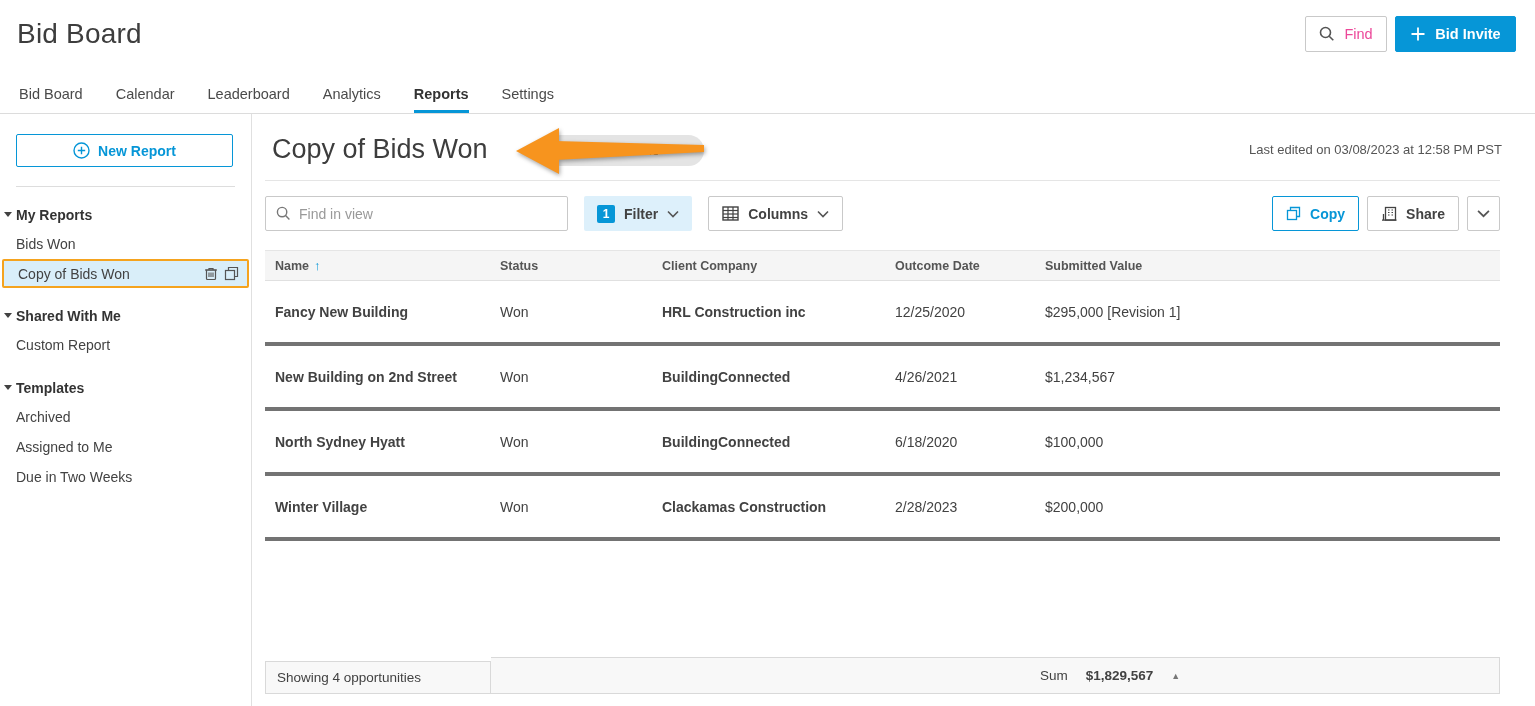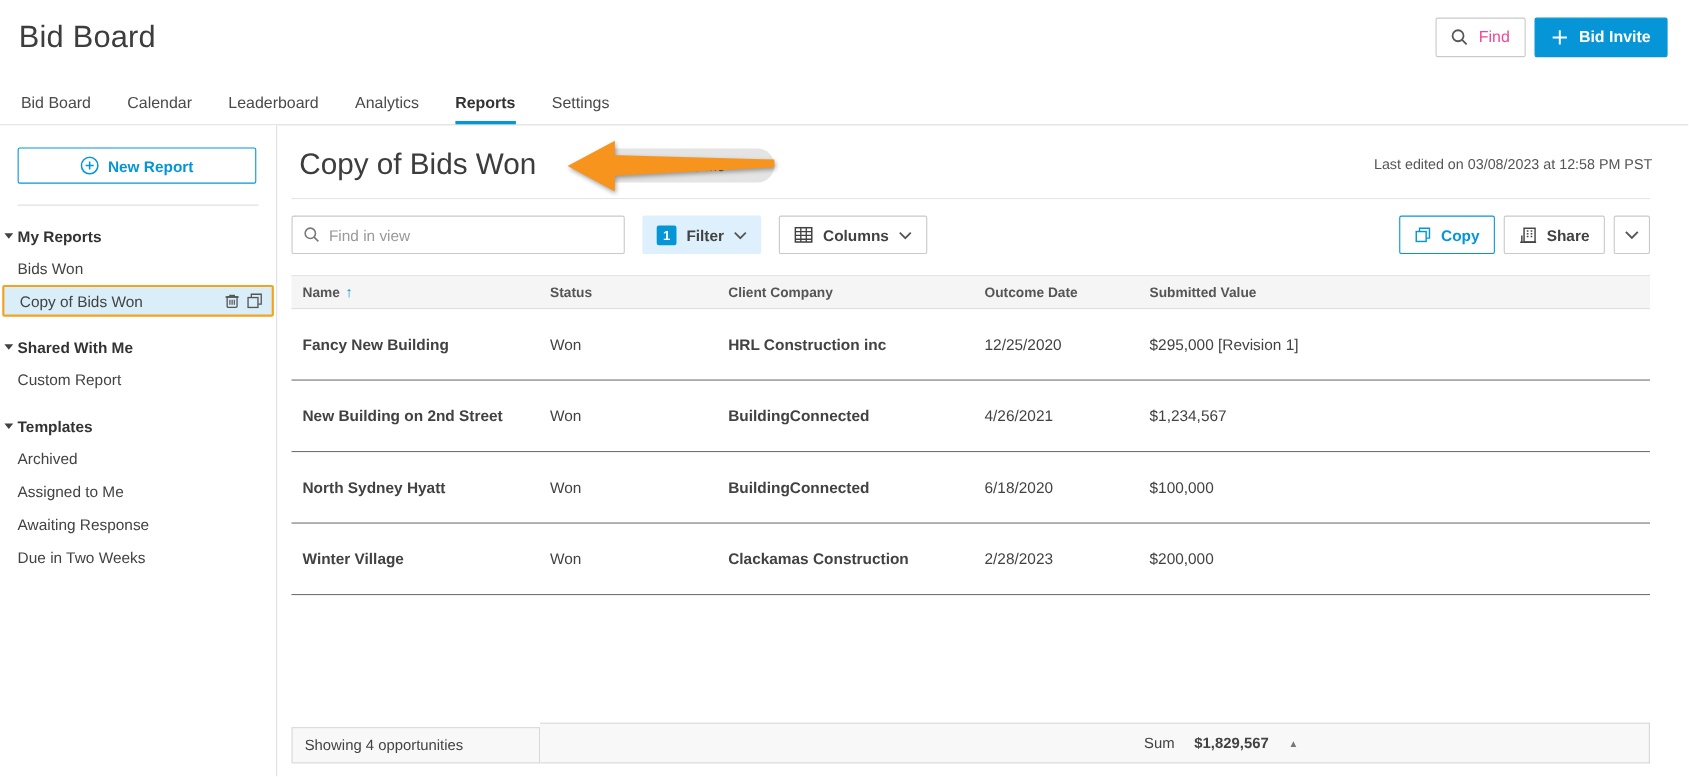--- a/index.html
+++ b/index.html
@@ -51,21 +51,21 @@
   .tb-right { margin-left:auto; display:flex; gap:8px; }
   .copy-btn { border:1px solid var(--accent); color:var(--accent); background:#fff; }
   .share-btn { border:1px solid #c9c9c9; background:#fff; }
   .more-btn { width:33px; justify-content:center; padding:0; border:1px solid #c9c9c9; background:#fff; }
 
   .grid { display:grid; grid-template-columns:225px 162px 233px 150px 1fr; }
   .table { position:absolute; left:12px; right:35px; top:136px; }
   .t-head { background:#f5f5f5; border-top:1px solid #e5e5e5; border-bottom:1px solid #e0e0e0; height:31px; align-items:center; }
   .t-head > div { padding-left:10px; font-size:12.5px; font-weight:bold; color:#555; display:flex; align-items:center; gap:5px; }
   .sort-arrow { color:var(--accent); font-size:13px; font-weight:normal; }
-  .t-row { height:65px; align-items:center; border-bottom:1px solid #737373; }
+  .t-row { height:65px; align-items:center; border-bottom:4px solid #737373; }
   .t-row > div { padding-left:10px; font-size:14px; color:#424242; }
   .cell-link { color:#1898d5; font-weight:bold; cursor:pointer; }
 
   .footer { position:absolute; left:12px; right:35px; top:543px; height:37px; display:flex; align-items:flex-end; }
   .foot-left { width:226px; height:33px; background:#f8f8f8; border:1px solid #d9d9d9; display:flex; align-items:center; padding-left:11px; font-size:13.5px; color:#424242; }
   .foot-right { flex:1; height:37px; background:#f8f8f8; border:1px solid #d9d9d9; border-left:none; display:flex; align-items:center; font-size:13.5px; color:#424242; }
   .sum-wrap { margin-left:549px; display:flex; align-items:center; gap:18px; cursor:pointer; }
   .sum-val { font-weight:bold; }
   .sum-caret { font-size:9px; color:#777; }
   svg { display:block; }
@@ -153,21 +153,20 @@
       <span>Shared With Me</span>
     </div>
     <div class="side-item">Custom Report</div>
 
     <div class="side-section-header">
       <span class="tri"></span>
       <span>Templates</span>
     </div>
     <div class="side-item">Archived</div>
     <div class="side-item">Assigned to Me</div>
-    <div class="side-item">Awaiting Response</div>
     <div class="side-item">Due in Two Weeks</div>
   </div>
 
   <div class="main">
     <div class="report-title">Copy of Bids Won</div>
 
     <div class="privacy-badge">
       <span class="icon">
         <svg width="13" height="14" viewBox="0 0 13 14">
             <rect x="1.5" y="6" width="10" height="7" rx="1" fill="none" stroke="#424242" stroke-width="1.3"></rect>

